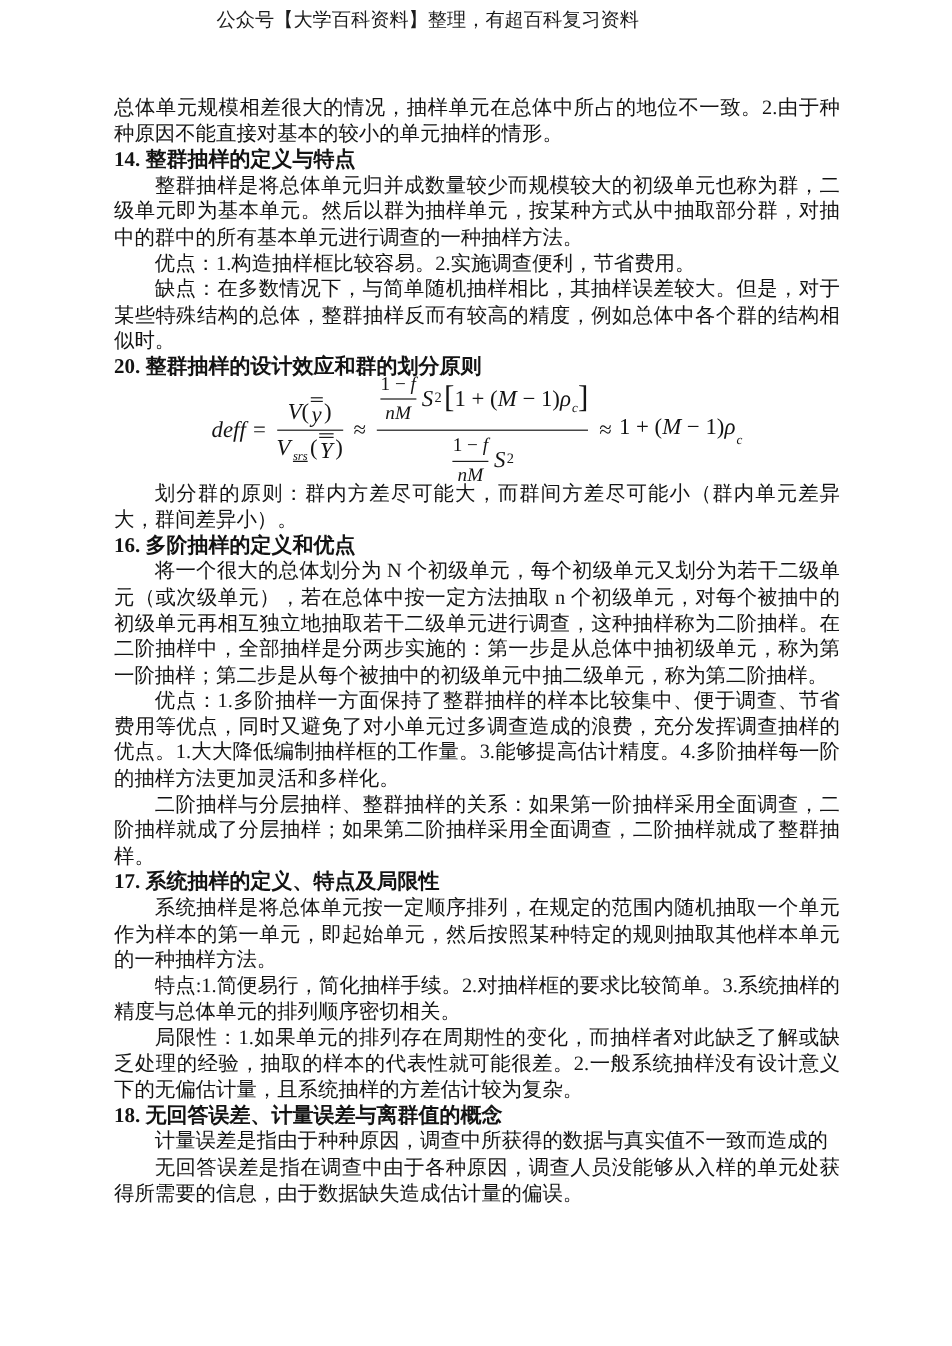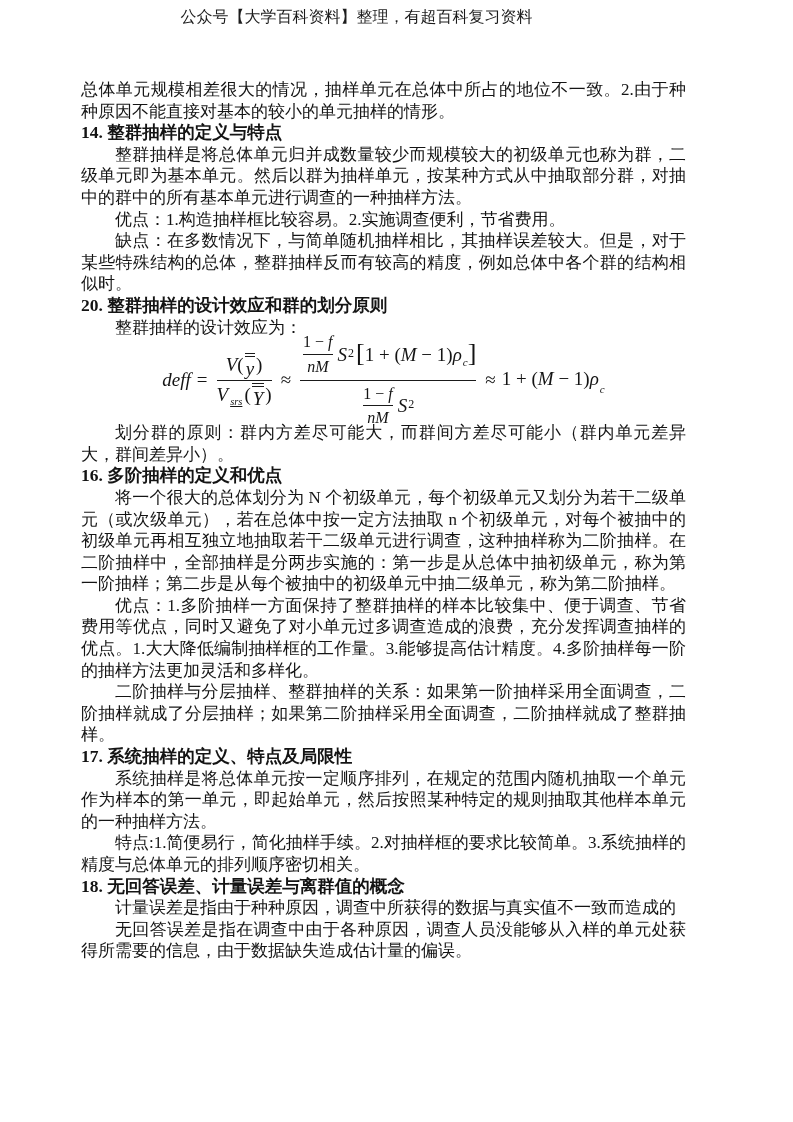--- a/index.html
+++ b/index.html
@@ -18,21 +18,21 @@
     top: 7px;
     left: 0;
     width: 713px;
     text-align: center;
     font-size: 16px;
     color: #1c1c1c;
   }
 
   .doc {
     position: absolute;
-    left: 81px;
+    left: 95px;
     top: 79px;
     width: 605px;
     font-size: 17px;
     line-height: 21.6px;
     text-align: justify;
   }
 
   .doc p {
     margin: 0;
     text-indent: 2em;
@@ -140,21 +140,20 @@
 <div class="doc">
 
   <p class="no-indent">总体单元规模相差很大的情况，抽样单元在总体中所占的地位不一致。2.由于种种原因不能直接对基本的较小的单元抽样的情形。</p>
 
   <h3>14. 整群抽样的定义与特点</h3>
   <p>整群抽样是将总体单元归并成数量较少而规模较大的初级单元也称为群，二级单元即为基本单元。然后以群为抽样单元，按某种方式从中抽取部分群，对抽中的群中的所有基本单元进行调查的一种抽样方法。</p>
   <p>优点：1.构造抽样框比较容易。2.实施调查便利，节省费用。</p>
   <p>缺点：在多数情况下，与简单随机抽样相比，其抽样误差较大。但是，对于某些特殊结构的总体，整群抽样反而有较高的精度，例如总体中各个群的结构相似时。</p>
 
   <h3>20. 整群抽样的设计效应和群的划分原则</h3>
-  <p>整群抽样的设计效应为：</p>
 
   <div class="formula-wrap">
     <span class="formula">
       <span class="it">deff</span>
       <span class="op">=</span>
 
       <span class="frac">
         <span class="frow">
             <span class="it">V</span>
             <span class="rm">(</span>
@@ -205,18 +204,19 @@
   <p>划分群的原则：群内方差尽可能大，而群间方差尽可能小（群内单元差异大，群间差异小）。</p>
 
   <h3>16. 多阶抽样的定义和优点</h3>
   <p>将一个很大的总体划分为 N 个初级单元，每个初级单元又划分为若干二级单元（或次级单元），若在总体中按一定方法抽取 n 个初级单元，对每个被抽中的初级单元再相互独立地抽取若干二级单元进行调查，这种抽样称为二阶抽样。在二阶抽样中，全部抽样是分两步实施的：第一步是从总体中抽初级单元，称为第一阶抽样；第二步是从每个被抽中的初级单元中抽二级单元，称为第二阶抽样。</p>
   <p>优点：1.多阶抽样一方面保持了整群抽样的样本比较集中、便于调查、节省费用等优点，同时又避免了对小单元过多调查造成的浪费，充分发挥调查抽样的优点。1.大大降低编制抽样框的工作量。3.能够提高估计精度。4.多阶抽样每一阶的抽样方法更加灵活和多样化。</p>
   <p>二阶抽样与分层抽样、整群抽样的关系：如果第一阶抽样采用全面调查，二阶抽样就成了分层抽样；如果第二阶抽样采用全面调查，二阶抽样就成了整群抽样。</p>
 
   <h3>17. 系统抽样的定义、特点及局限性</h3>
   <p>系统抽样是将总体单元按一定顺序排列，在规定的范围内随机抽取一个单元作为样本的第一单元，即起始单元，然后按照某种特定的规则抽取其他样本单元的一种抽样方法。</p>
   <p>特点:1.简便易行，简化抽样手续。2.对抽样框的要求比较简单。3.系统抽样的精度与总体单元的排列顺序密切相关。</p>
+  <p>局限性：1.如果单元的排列存在周期性的变化，而抽样者对此缺乏了解或缺乏处理的经验，抽取的样本的代表性就可能很差。2.一般系统抽样没有设计意义下的无偏估计量，且系统抽样的方差估计较为复杂。</p>
 
   <h3>18. 无回答误差、计量误差与离群值的概念</h3>
   <p>计量误差是指由于种种原因，调查中所获得的数据与真实值不一致而造成的</p>
   <p>无回答误差是指在调查中由于各种原因，调查人员没能够从入样的单元处获得所需要的信息，由于数据缺失造成估计量的偏误。</p>
 
 </div>
 
 </body></html>

